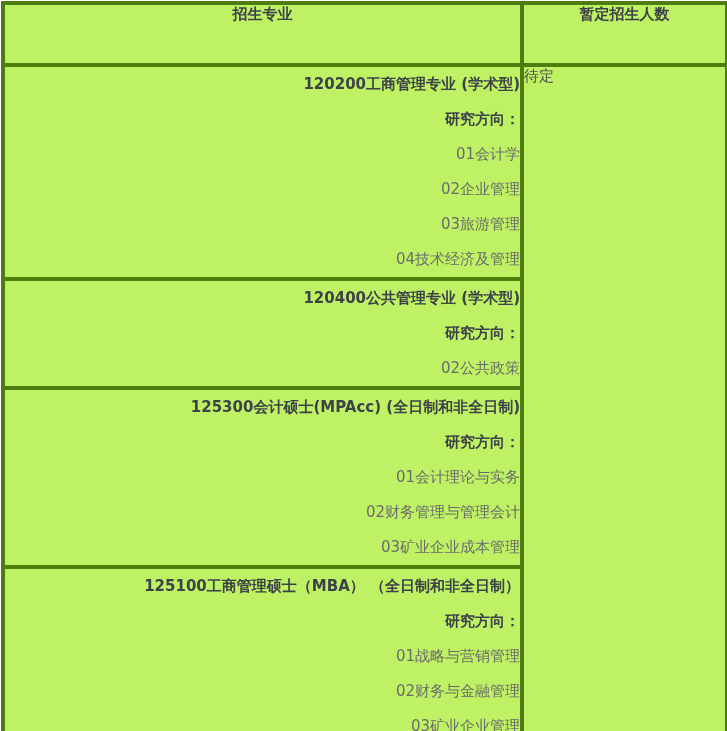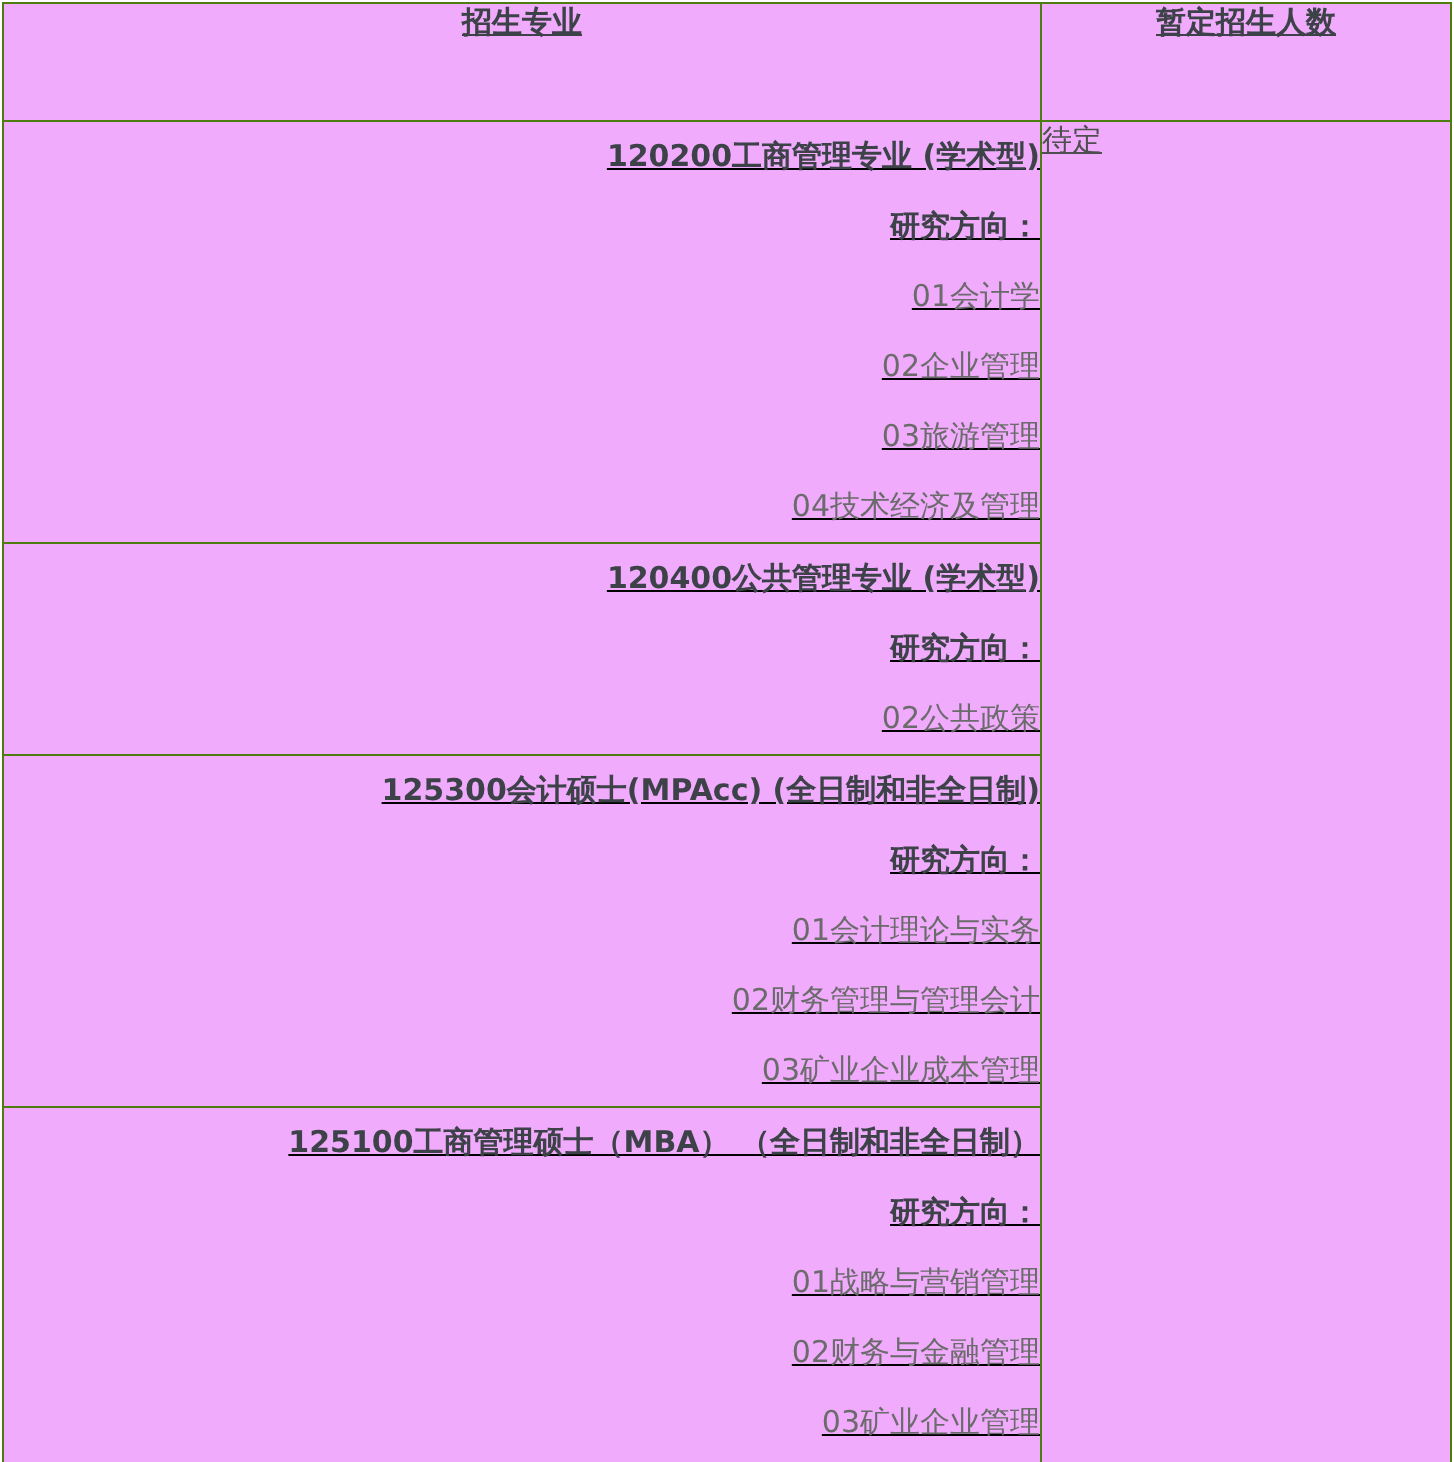--- a/index.html
+++ b/index.html
@@ -16,25 +16,24 @@
     background: #ffffff;
   }
   table.enroll {
     width: 724px;
     border-collapse: collapse;
     table-layout: fixed;
     background: #ffffff;
   }
   table.enroll th,
   table.enroll td {
-    border: 1px solid #4d7c0f;
+    border: 4px solid #4d7c0f;
     padding: 0;
     vertical-align: top;
-    background: #f0abfc;
-    text-decoration: underline;
+    background: #bef264;
   }
   col.c-major { width: 519px; }
   col.c-quota { width: 205px; }
   th.hdr {
     height: 58px;
     text-align: center;
     vertical-align: middle;
     font-size: 15px;
     font-weight: bold;
     color: #3d4248;

